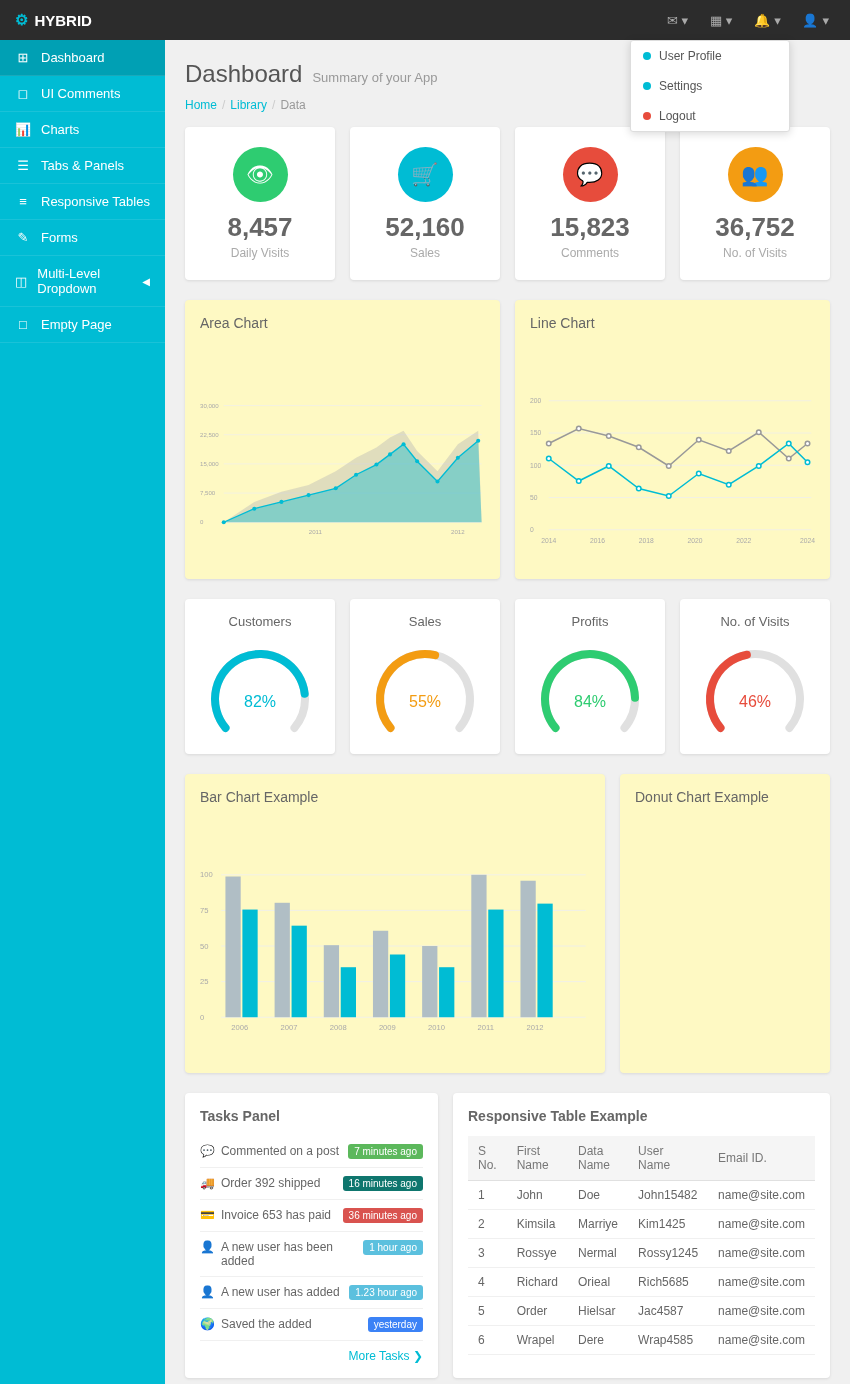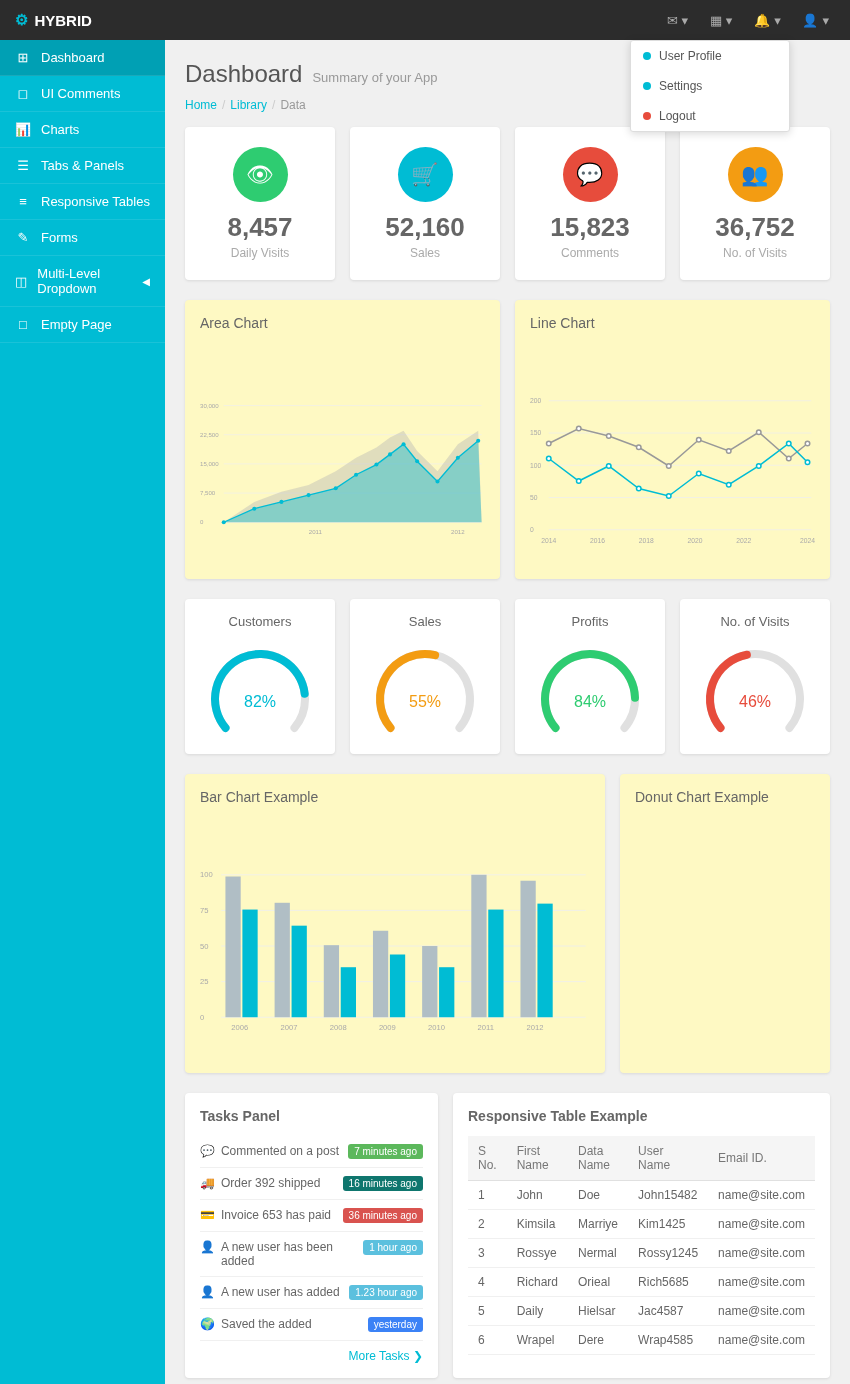--- a/index.html
+++ b/index.html
@@ -652,21 +652,21 @@
             </tr>
             <tr>
               <td>4</td>
               <td>Richard</td>
               <td>Orieal</td>
               <td>Rich5685</td>
               <td>name@site.com</td>
             </tr>
             <tr>
               <td>5</td>
-              <td>Daily</td>
+              <td>Order</td>
               <td>Hielsar</td>
               <td>Jac4587</td>
               <td>name@site.com</td>
             </tr>
             <tr>
               <td>6</td>
               <td>Wrapel</td>
               <td>Dere</td>
               <td>Wrap4585</td>
               <td>name@site.com</td>

